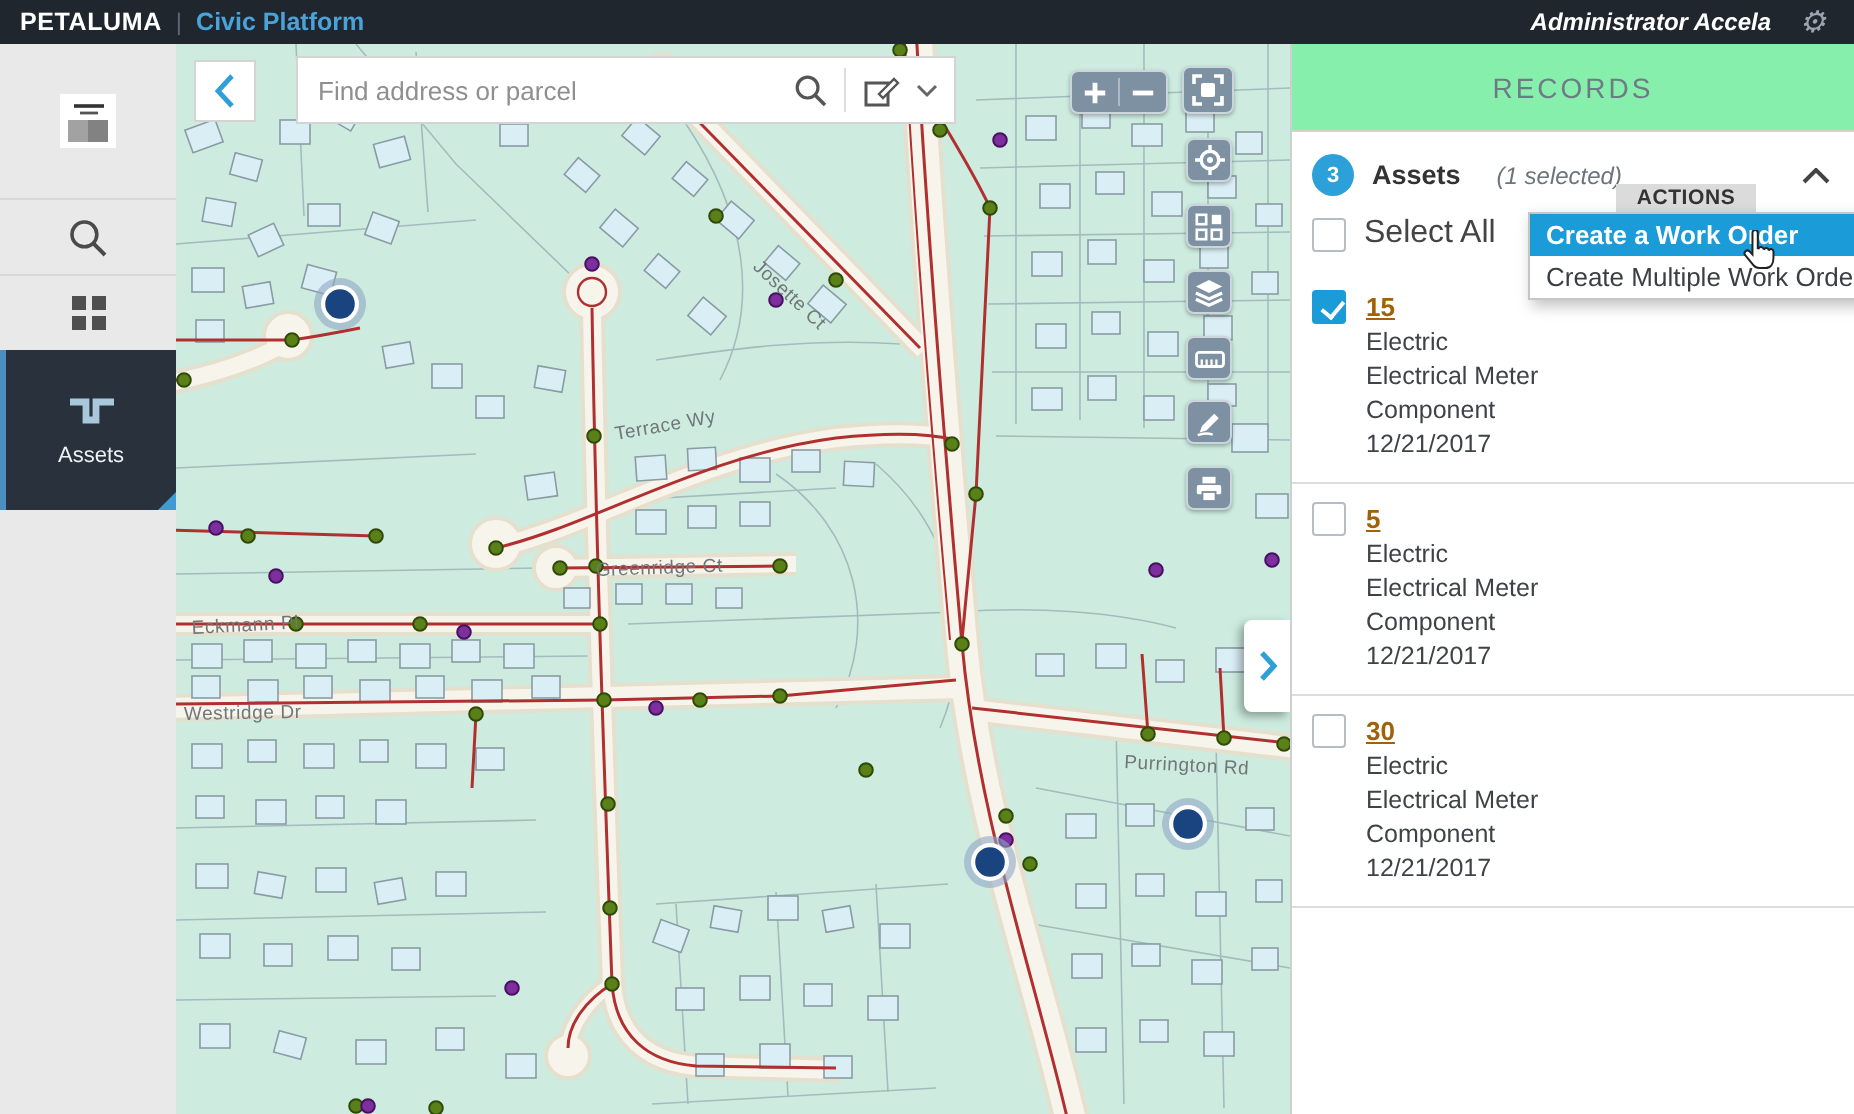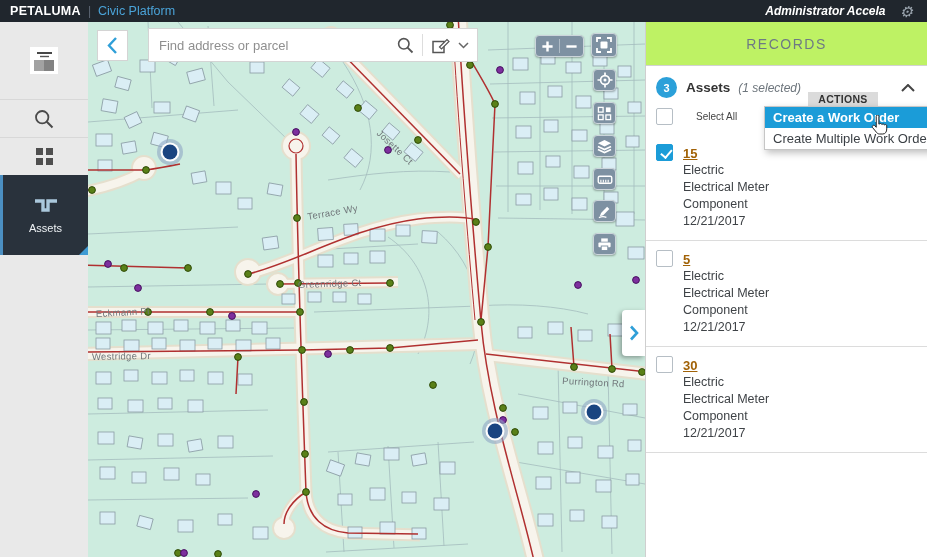--- a/index.html
+++ b/index.html
@@ -3,21 +3,21 @@
 <meta charset="utf-8">
 <style>
   html,body{margin:0;padding:0;background:#222;}
   *{box-sizing:border-box;font-family:"Liberation Sans",sans-serif;}
   .app{position:relative;width:927px;height:557px;background:#fff;overflow:hidden;}
 
   
   .topbar{position:absolute;left:0;top:0;width:927px;height:22px;background:#20262d;display:flex;align-items:center;padding:0 10px;}
   .brand{color:#fff;font-weight:bold;font-size:12.5px;letter-spacing:.3px;}
   .brand-sep{color:#5c6673;font-size:12px;margin:0 7px;}
-  .product{color:#4aa3d8;font-weight:normal;font-size:12.5px;}
+  .product{color:#4aa3d8;font-weight:bold;font-size:12.5px;}
   .topbar-right{margin-left:auto;display:flex;align-items:center;font-style:italic;}
   .user{color:#fff;font-weight:bold;font-size:12px;}
   .gear{color:#9aa4ae;font-size:15px;margin-left:14px;margin-right:4px;line-height:1;cursor:pointer;}
 
   
   .rail{position:absolute;left:0;top:22px;width:88px;height:535px;background:#e9e9e9;}
   .rail-item{width:88px;display:flex;align-items:center;justify-content:center;cursor:pointer;}
   .rail-item.first{height:77px;}
   .rail-item.small{height:38px;border-top:1px solid #d8d8d8;}
   .assets-tile{position:relative;width:88px;height:80px;background:#29323c;border-left:3px solid #4b8fc2;display:flex;flex-direction:column;align-items:center;justify-content:center;cursor:pointer;}
@@ -38,28 +38,28 @@
   .zoom-pill{left:447px;top:13px;width:49px;height:22px;padding:0;}
   .zoom-pill .half{flex:1;height:100%;display:flex;align-items:center;justify-content:center;cursor:pointer;}
   .zoom-pill .sep{width:1px;height:14px;background:#aebbc6;}
   .btn-extent{left:503px;top:11px;width:26px;height:24px;}
   .tool{left:505px;width:23px;height:22px;}
 
   .map-tab{position:absolute;right:0;top:288px;width:23px;height:46px;background:#fff;border-radius:4px 0 0 4px;box-shadow:-2px 2px 5px rgba(0,0,0,.35);display:flex;align-items:center;justify-content:center;cursor:pointer;}
 
   
   .records{position:absolute;left:645px;top:22px;width:282px;height:535px;background:#fff;border-left:1px solid #cfcfcf;overflow:hidden;}
-  .rec-header{height:44px;background:#bef264;border-bottom:1px solid #d2d2d2;display:flex;align-items:center;justify-content:center;color:#6e7a84;font-size:14px;letter-spacing:1.5px;}
+  .rec-header{height:44px;background:#86efac;border-bottom:1px solid #d2d2d2;display:flex;align-items:center;justify-content:center;color:#6e7a84;font-size:14px;letter-spacing:1.5px;}
   .group-row{display:flex;align-items:center;padding:11px 12px 4px 10px;}
   .badge{width:21px;height:21px;border-radius:50%;background:#2ba0d9;color:#fff;font-size:11px;font-weight:bold;display:flex;align-items:center;justify-content:center;flex:none;}
   .group-label{font-size:13.5px;font-weight:bold;color:#333;margin-left:9px;}
-  .group-note{font-size:12px;font-style:italic;color:#6d757c;margin-left:8px;}
+  .group-note{font-size:12px;font-style:italic;color:#6d757c;margin-left:18px;}
   .caret-up{margin-left:auto;cursor:pointer;display:flex;}
   .selectall-row{display:flex;align-items:center;padding:6px 10px 4px 10px;}
-  .selectall-row .txt{font-size:10px;color:#444;margin-left:23px;}
+  .selectall-row .txt{font-size:16px;color:#444;margin-left:9px;}
 
   .cb{width:17px;height:17px;border:1px solid #b6bec5;border-radius:2px;background:#fff;flex:none;cursor:pointer;position:relative;}
   .cb.checked{background:#1b9cd8;border-color:#1b9cd8;}
   .cb.checked::after{content:"";position:absolute;left:5.5px;top:2px;width:4.5px;height:9px;border:solid #fff;border-width:0 2.4px 2.4px 0;transform:rotate(40deg);}
 
   .actions-btn{position:absolute;left:162px;top:70px;width:70px;height:25px;background:#dbdbdb;border:none;color:#333;font-weight:bold;font-size:10.5px;letter-spacing:.3px;cursor:pointer;z-index:1;}
   .menu{position:absolute;left:118px;top:84px;width:176px;background:#fff;border:1px solid #c6c6c6;box-shadow:2px 3px 7px rgba(0,0,0,.25);z-index:2;}
   .menu-item{font-size:13px;padding:3px 8px;color:#3a3f44;white-space:nowrap;cursor:pointer;}
   .menu-item.hl{background:#1b9cd8;color:#fff;font-weight:bold;}
   .hand-cursor{position:absolute;left:224px;top:93px;z-index:3;}

